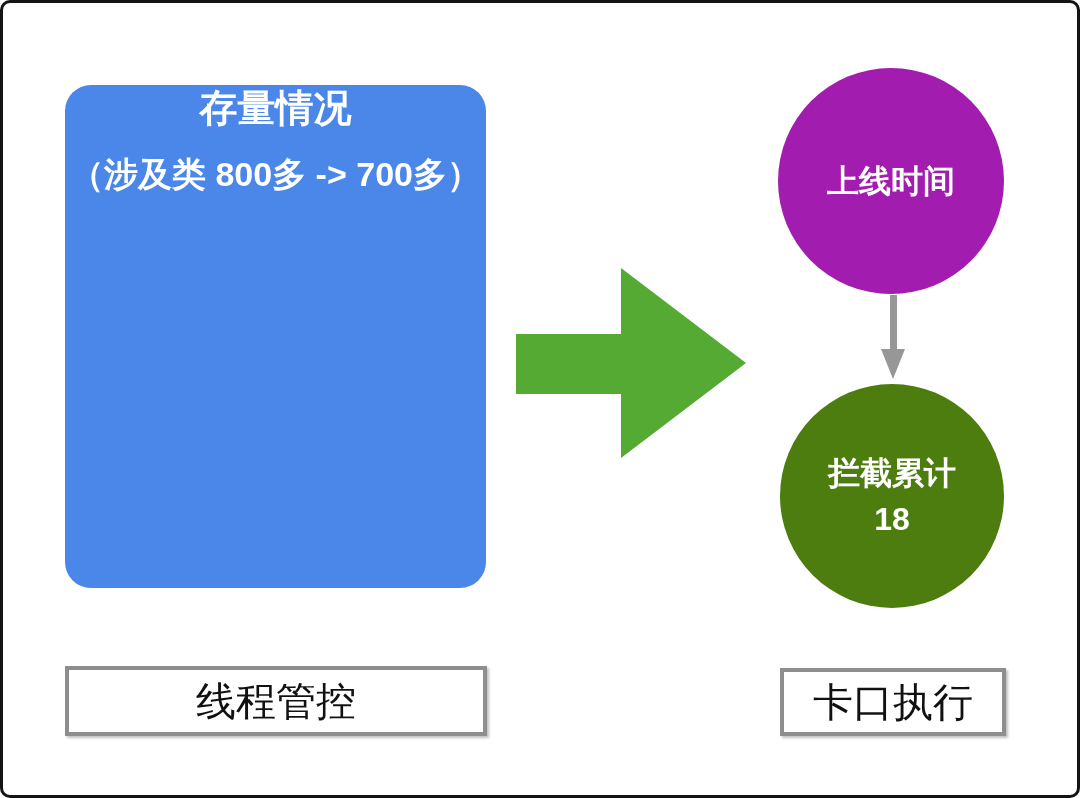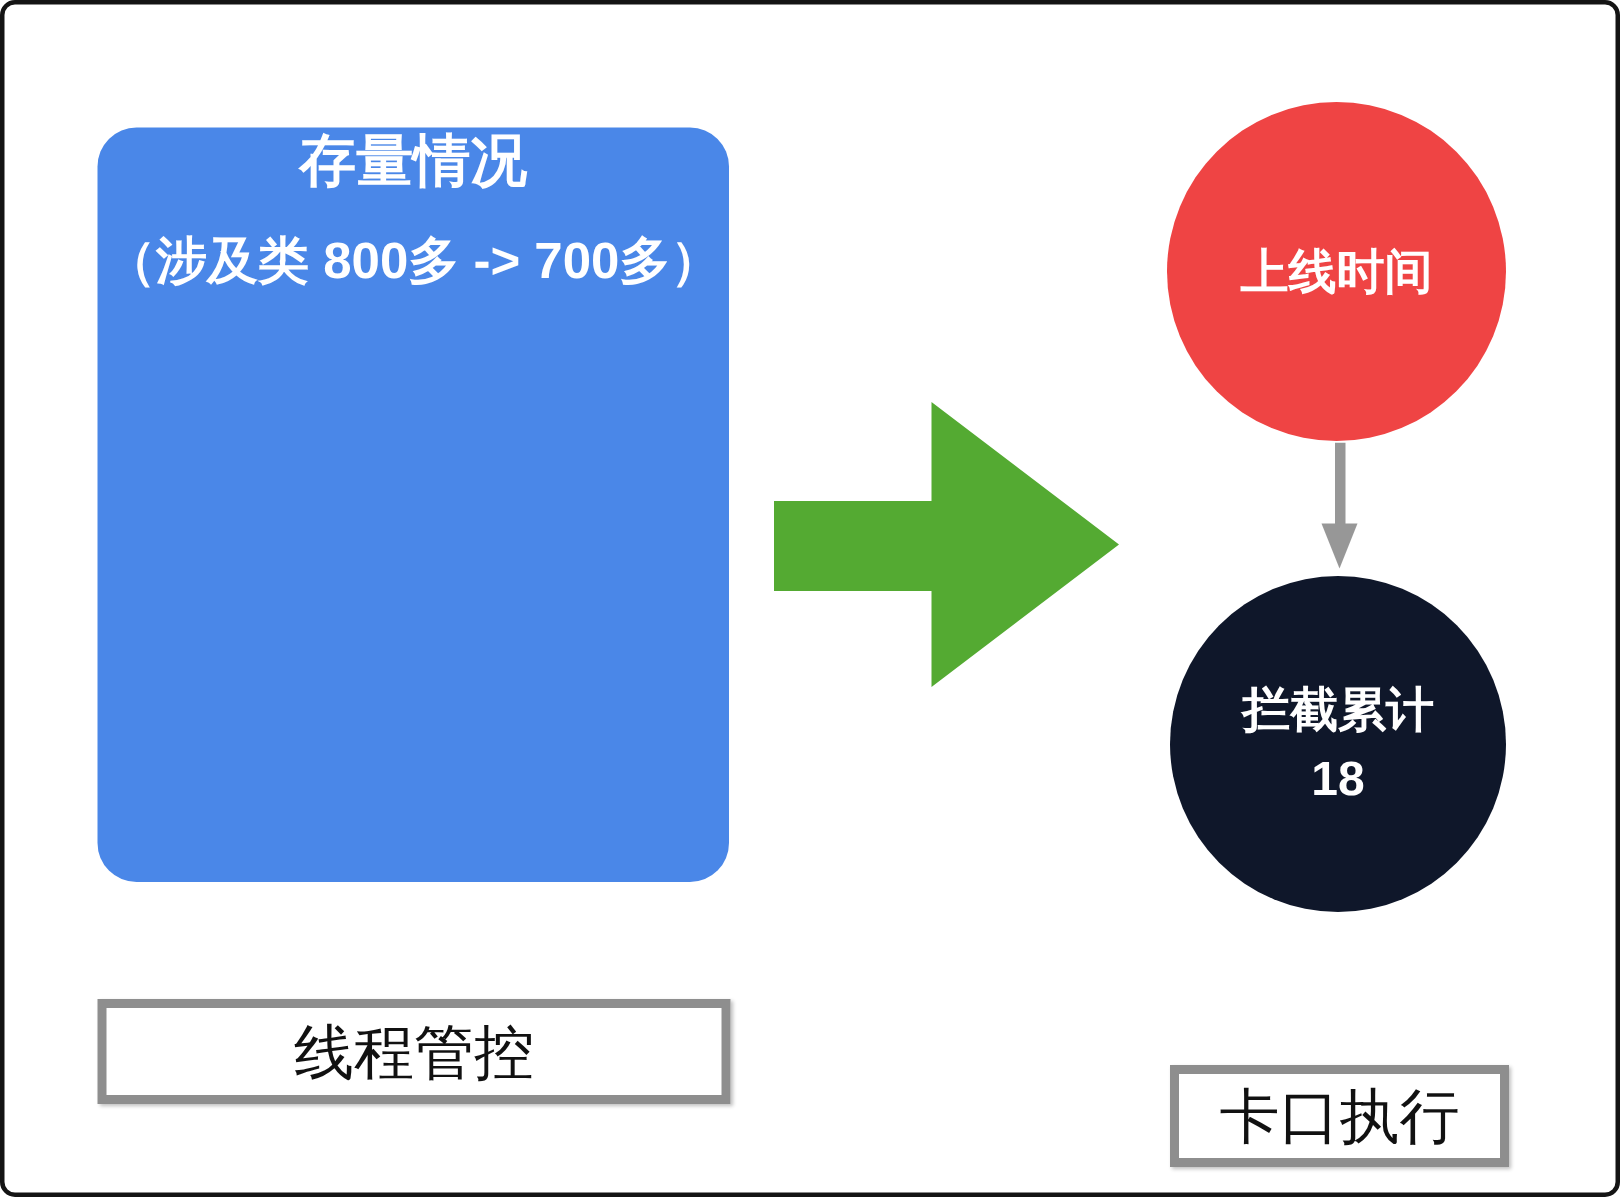--- a/index.html
+++ b/index.html
@@ -61,21 +61,21 @@
   .down-arrow {
     position: absolute;
     left: 870px;
     top: 292px;
     width: 40px;
     height: 90px;
   }
   .label-box {
     position: absolute;
     background: #ffffff;
-    border: 6px solid #0f172a;
+    border: 4px solid #0f172a;
     box-shadow: 1.5px 1.5px 2.5px rgba(0,0,0,0.25);
     display: flex;
     align-items: center;
     justify-content: center;
     font-size: 40px;
     color: #111111;
     box-sizing: border-box;
   }
   .label-left  { left: 62px;  top: 663px; width: 422px; height: 70px; }
   .label-right { left: 777px; top: 665px; width: 226px; height: 68px; }
@@ -87,35 +87,35 @@
 
   <div class="stock-box" style="background-color: rgb(74, 135, 232);">
     <div class="stock-line1">存量情况</div>
     <div class="stock-line2">（涉及类 800多 -&gt; 700多）</div>
   </div>
 
   <svg class="green-arrow" viewBox="0 0 250 210">
     <polygon points="8,76 113,76 113,10 238,105 113,200 113,136 8,136" fill="#54aa32"></polygon>
   </svg>
 
-  <div class="circle circle-orange" style="background-color: #ef4444; align-items: center;">
+  <div class="circle circle-orange" style="background-color: #a21caf; align-items: center;">
     <div class="c-line1">上线时间</div>
   </div>
 
   <svg class="down-arrow" viewBox="0 0 40 90">
     <rect x="17" y="0" width="7" height="58" fill="#979797"></rect>
     <polygon points="8,54 32,54 20,84" fill="#979797"></polygon>
   </svg>
 
-  <div class="circle circle-red" style="background-color: #0f172a;">
+  <div class="circle circle-red" style="background-color: #4d7c0f;">
     <div class="c-line1">拦截累计</div>
     <div class="c-line2">18</div>
   </div>
 
   <div class="label-box label-left" style="border-color: rgb(142, 142, 142);">
     <span>线程管控</span>
   </div>
 
-  <div class="label-box label-right" style="border-color: rgb(142, 142, 142); margin-top: 42px;">
+  <div class="label-box label-right" style="border-color: rgb(142, 142, 142);">
     <span>卡口执行</span>
   </div>
 
 </div>
 
 </body></html>

